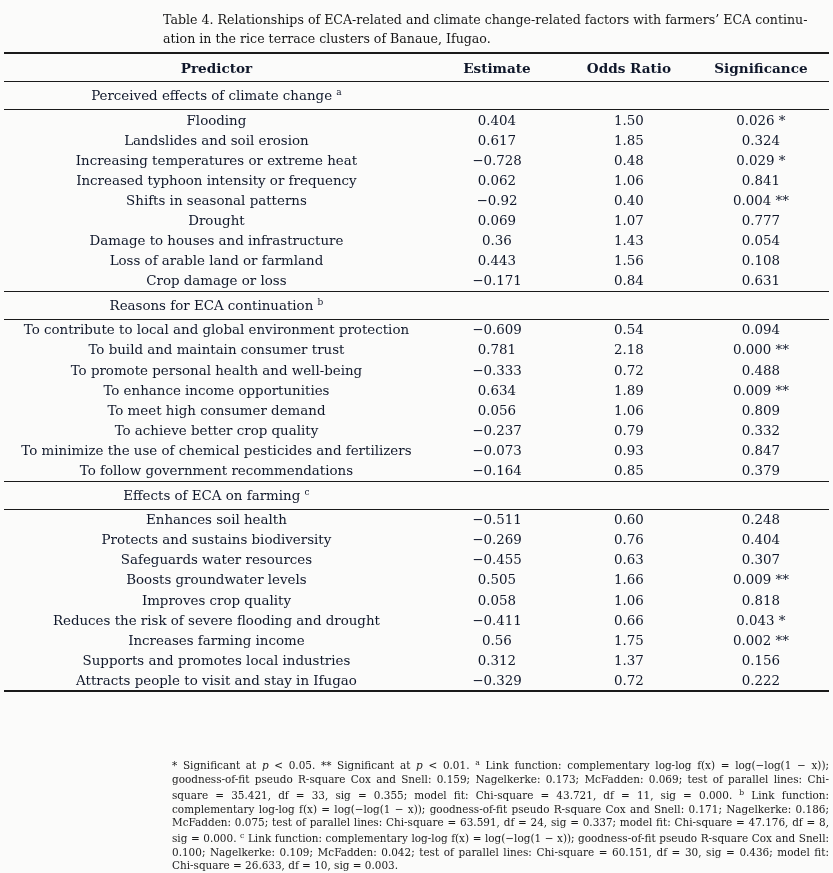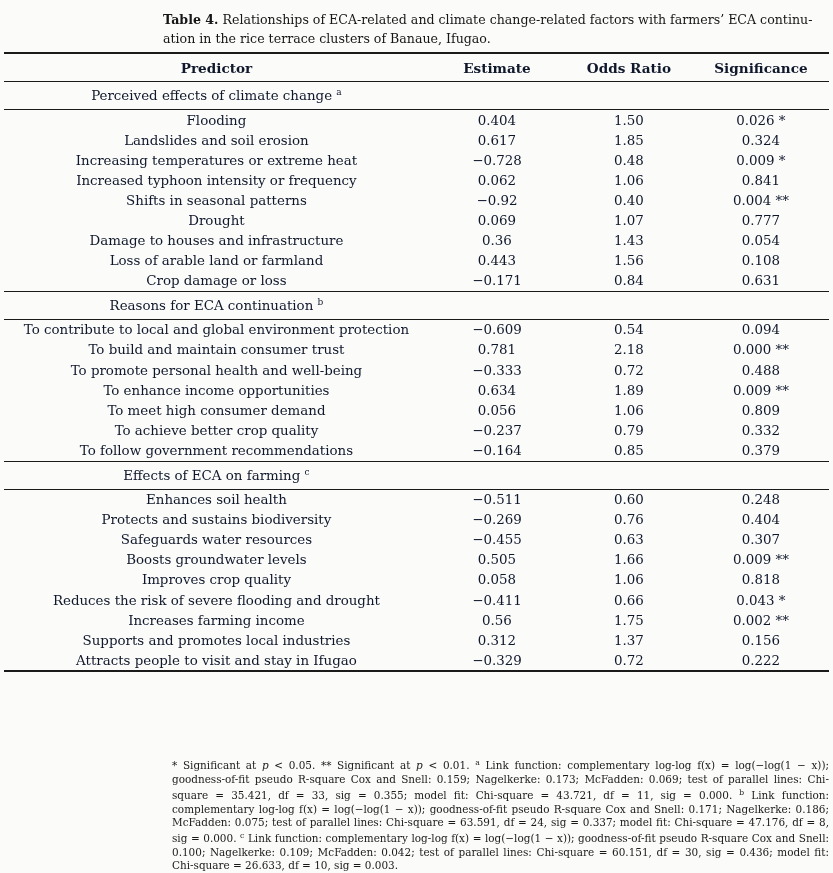--- a/index.html
+++ b/index.html
@@ -6,21 +6,21 @@
   body{
     width:833px;height:873px;position:relative;
     background:#fbfbfa;color:#141414;
     font-family:"DejaVu Serif","Liberation Serif",serif;
     overflow:hidden;
   }
   .caption{
     position:absolute;left:163px;top:11px;width:666px;
     font-size:12.6px;line-height:18.6px;color:#161616;
   }
-  .caption .bold{font-weight:bold;}
+  .caption .bold{font-weight:normal;}
   table.main{
     position:absolute;left:4px;top:52px;width:825px;
     border-collapse:collapse;
     border-top:2.2px solid #1a1a1a;
     border-bottom:2.4px solid #1a1a1a;
     font-size:13.4px;color:#0f172a;
     table-layout:fixed;
   }
   col.c1{width:51.5%;} col.c2{width:16.5%;} col.c3{width:15.5%;} col.c4{width:16.5%;}
   th{
@@ -83,21 +83,21 @@
       <tr class="data">
         <td>Landslides and soil erosion</td>
         <td>0.617</td>
         <td>1.85</td>
         <td>0.324</td>
       </tr>
       <tr class="data">
         <td>Increasing temperatures or extreme heat</td>
         <td>−0.728</td>
         <td>0.48</td>
-        <td>0.009 *</td>
+        <td>0.029 *</td>
       </tr>
       <tr class="data">
         <td>Increased typhoon intensity or frequency</td>
         <td>0.062</td>
         <td>1.06</td>
         <td>0.841</td>
       </tr>
       <tr class="data">
         <td>Shifts in seasonal patterns</td>
         <td>−0.92</td>
@@ -164,20 +164,26 @@
         <td>1.06</td>
         <td>0.809</td>
       </tr>
       <tr class="data">
         <td>To achieve better crop quality</td>
         <td>−0.237</td>
         <td>0.79</td>
         <td>0.332</td>
       </tr>
       <tr class="data">
+        <td>To minimize the use of chemical pesticides and fertilizers</td>
+        <td>−0.073</td>
+        <td>0.93</td>
+        <td>0.847</td>
+      </tr>
+      <tr class="data">
         <td>To follow government recommendations</td>
         <td>−0.164</td>
         <td>0.85</td>
         <td>0.379</td>
       </tr>
       <tr class="section">
         <td><span>Effects of ECA on farming</span> <sup>c</sup></td>
         <td></td>
         <td></td>
         <td></td>

